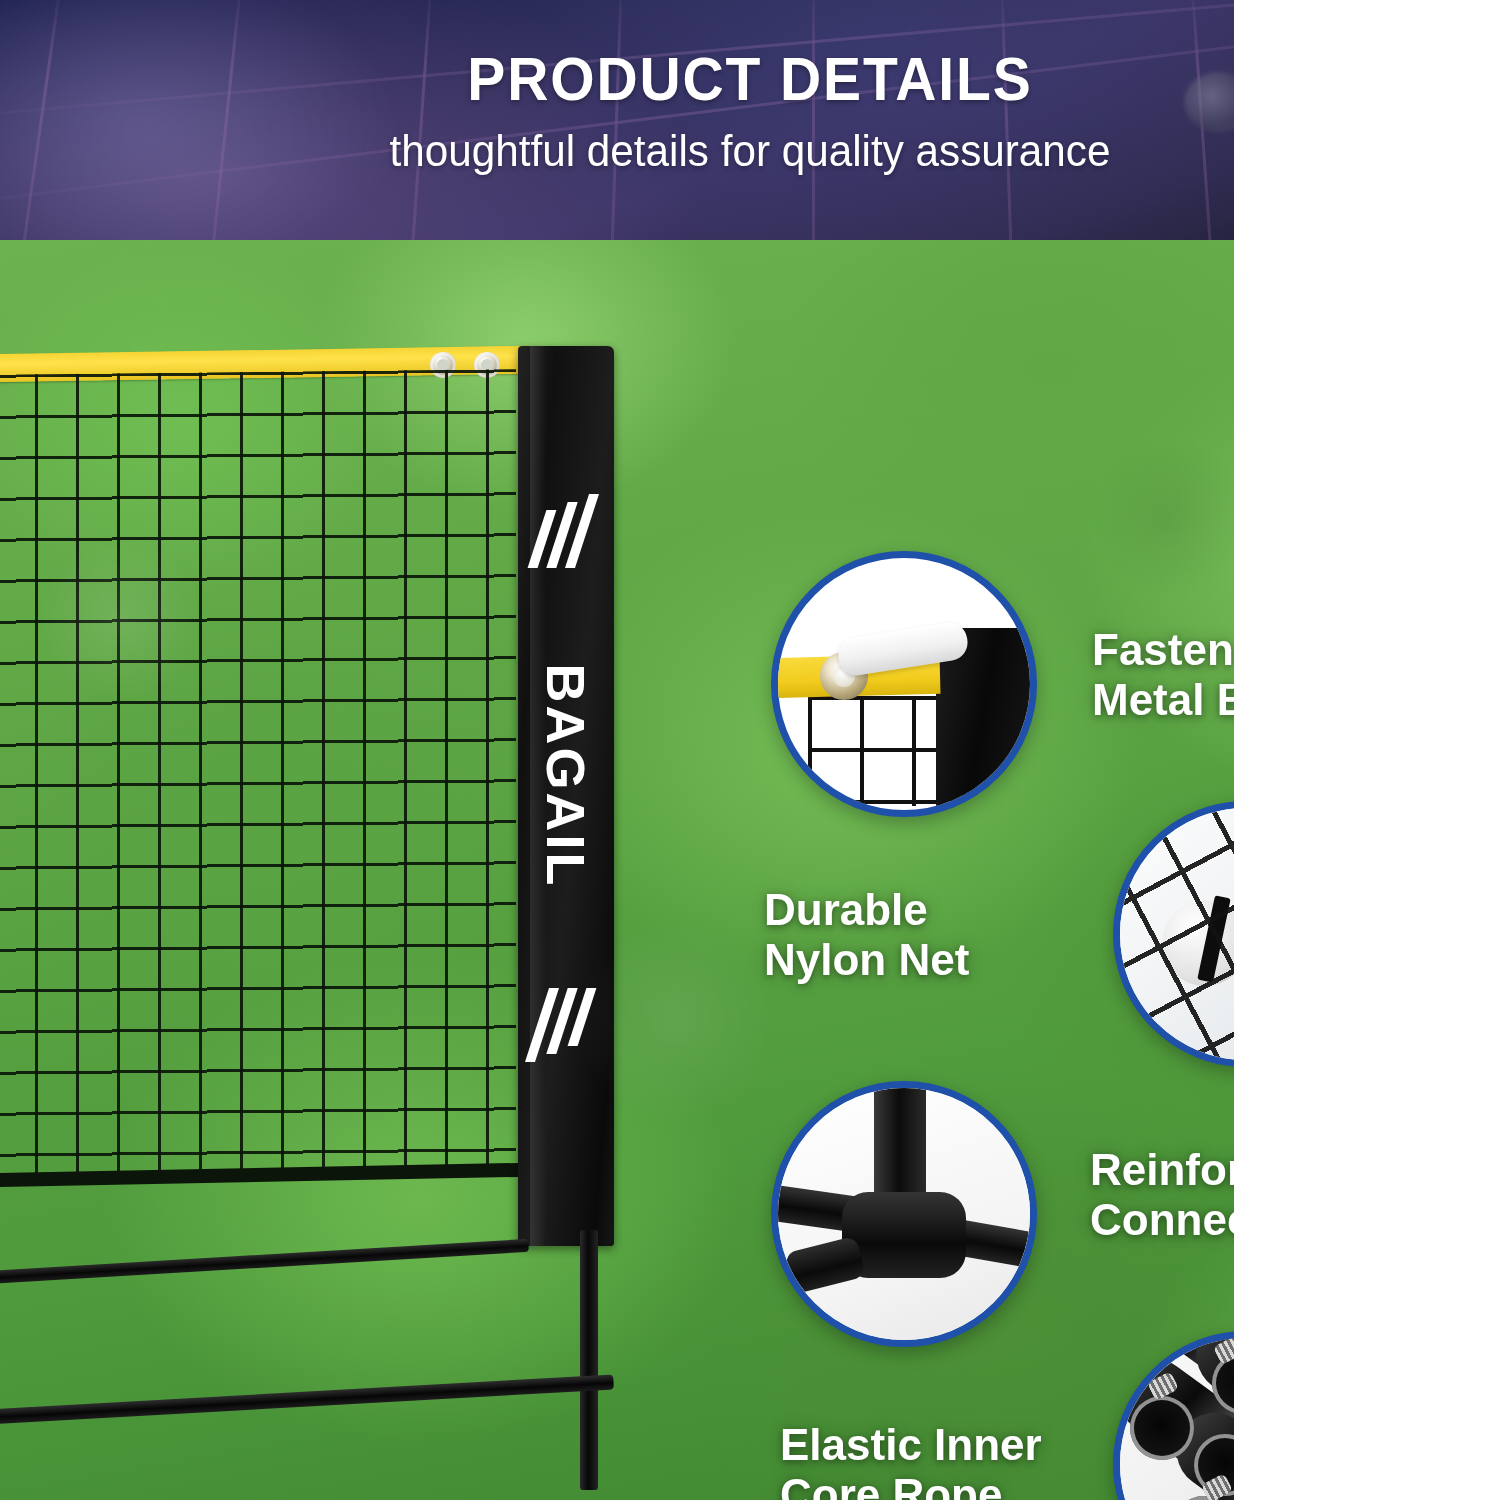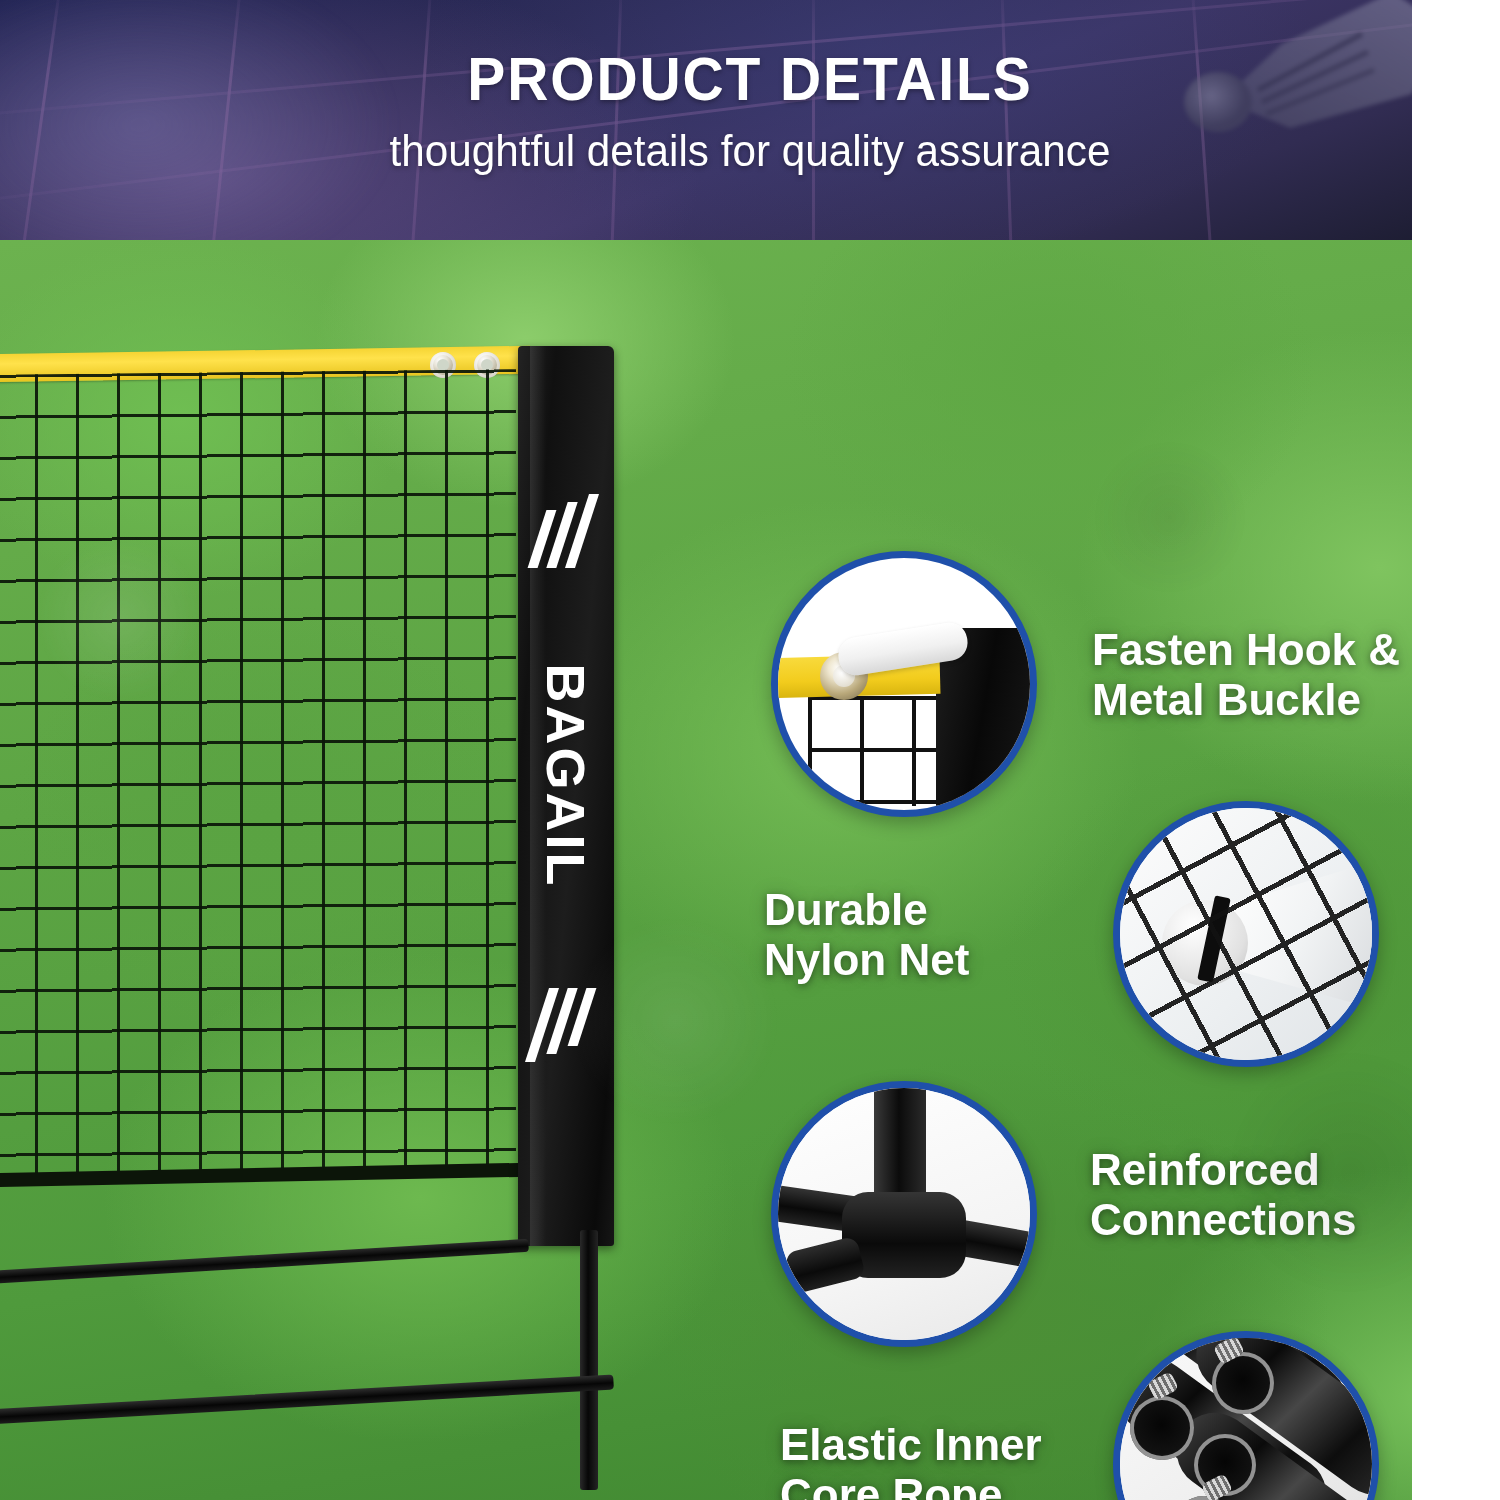--- a/index.html
+++ b/index.html
@@ -6,21 +6,21 @@
     margin: 0;
     padding: 0;
     background: #ffffff;
   }
   body {
     font-family: "Liberation Sans", sans-serif;
   }
 
   #page {
     position: relative;
-    width: 1412px;
+    width: 1234px;
     height: 1500px;
     overflow: hidden;
     background: #64ab4a;
   }
 
   
   .banner {
     position: absolute;
     left: 0; top: 0;
     width: 1500px;

